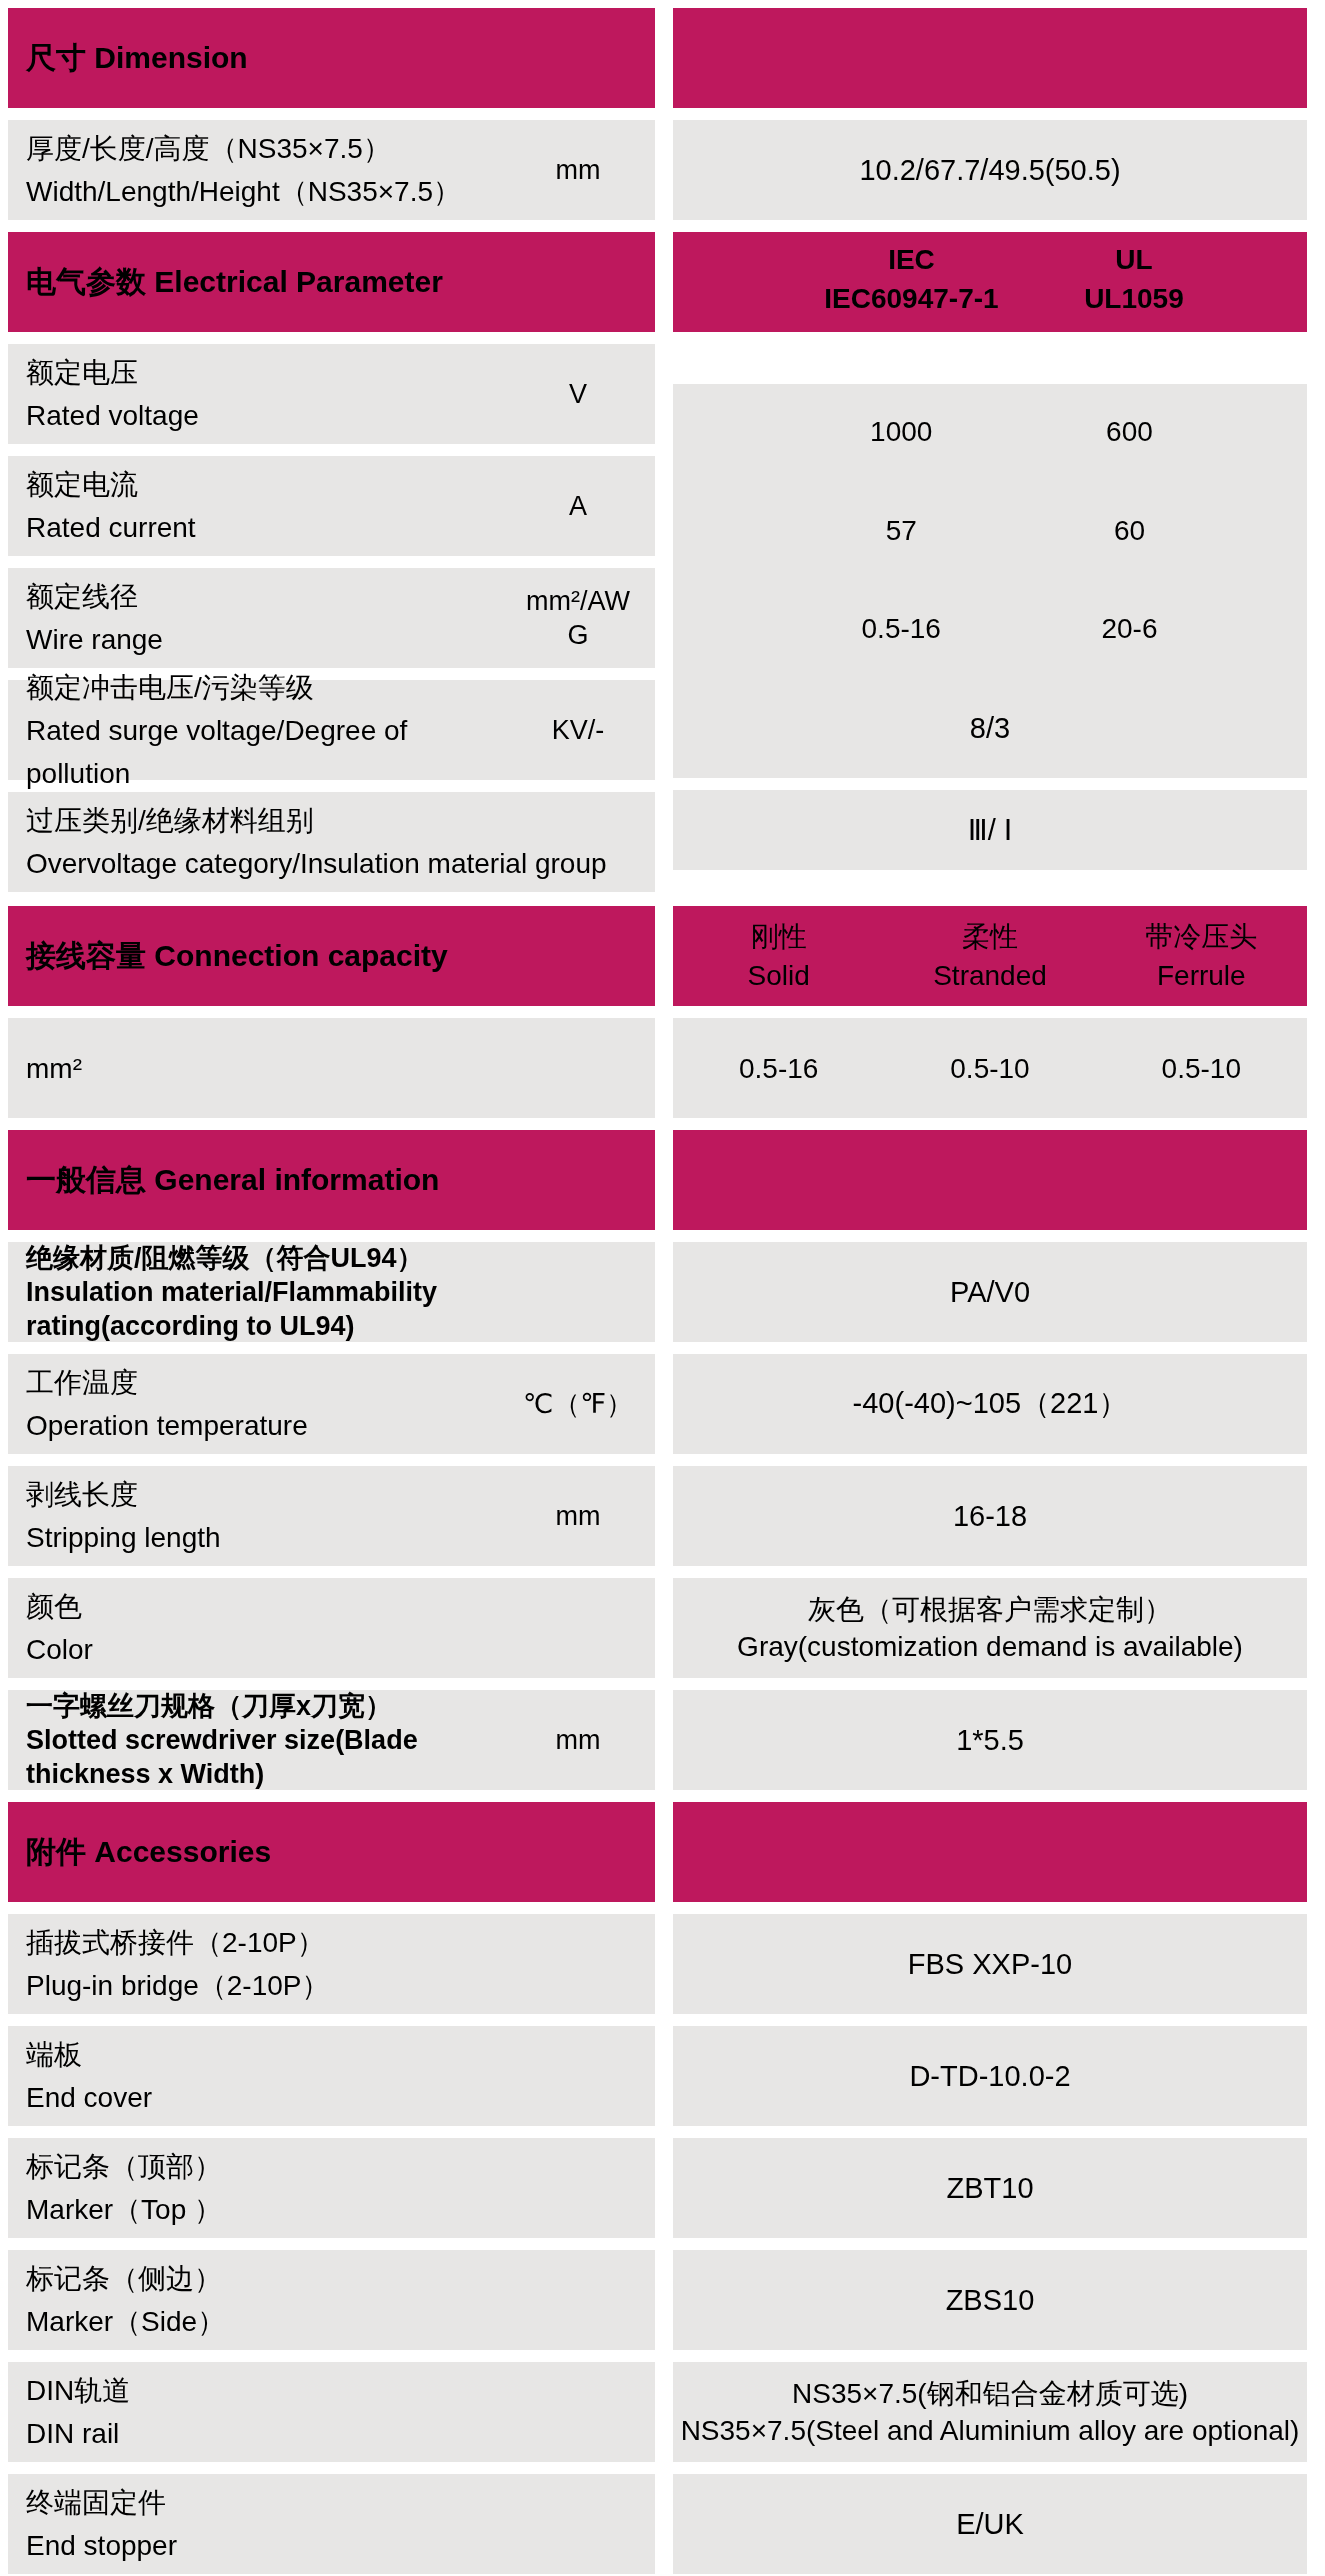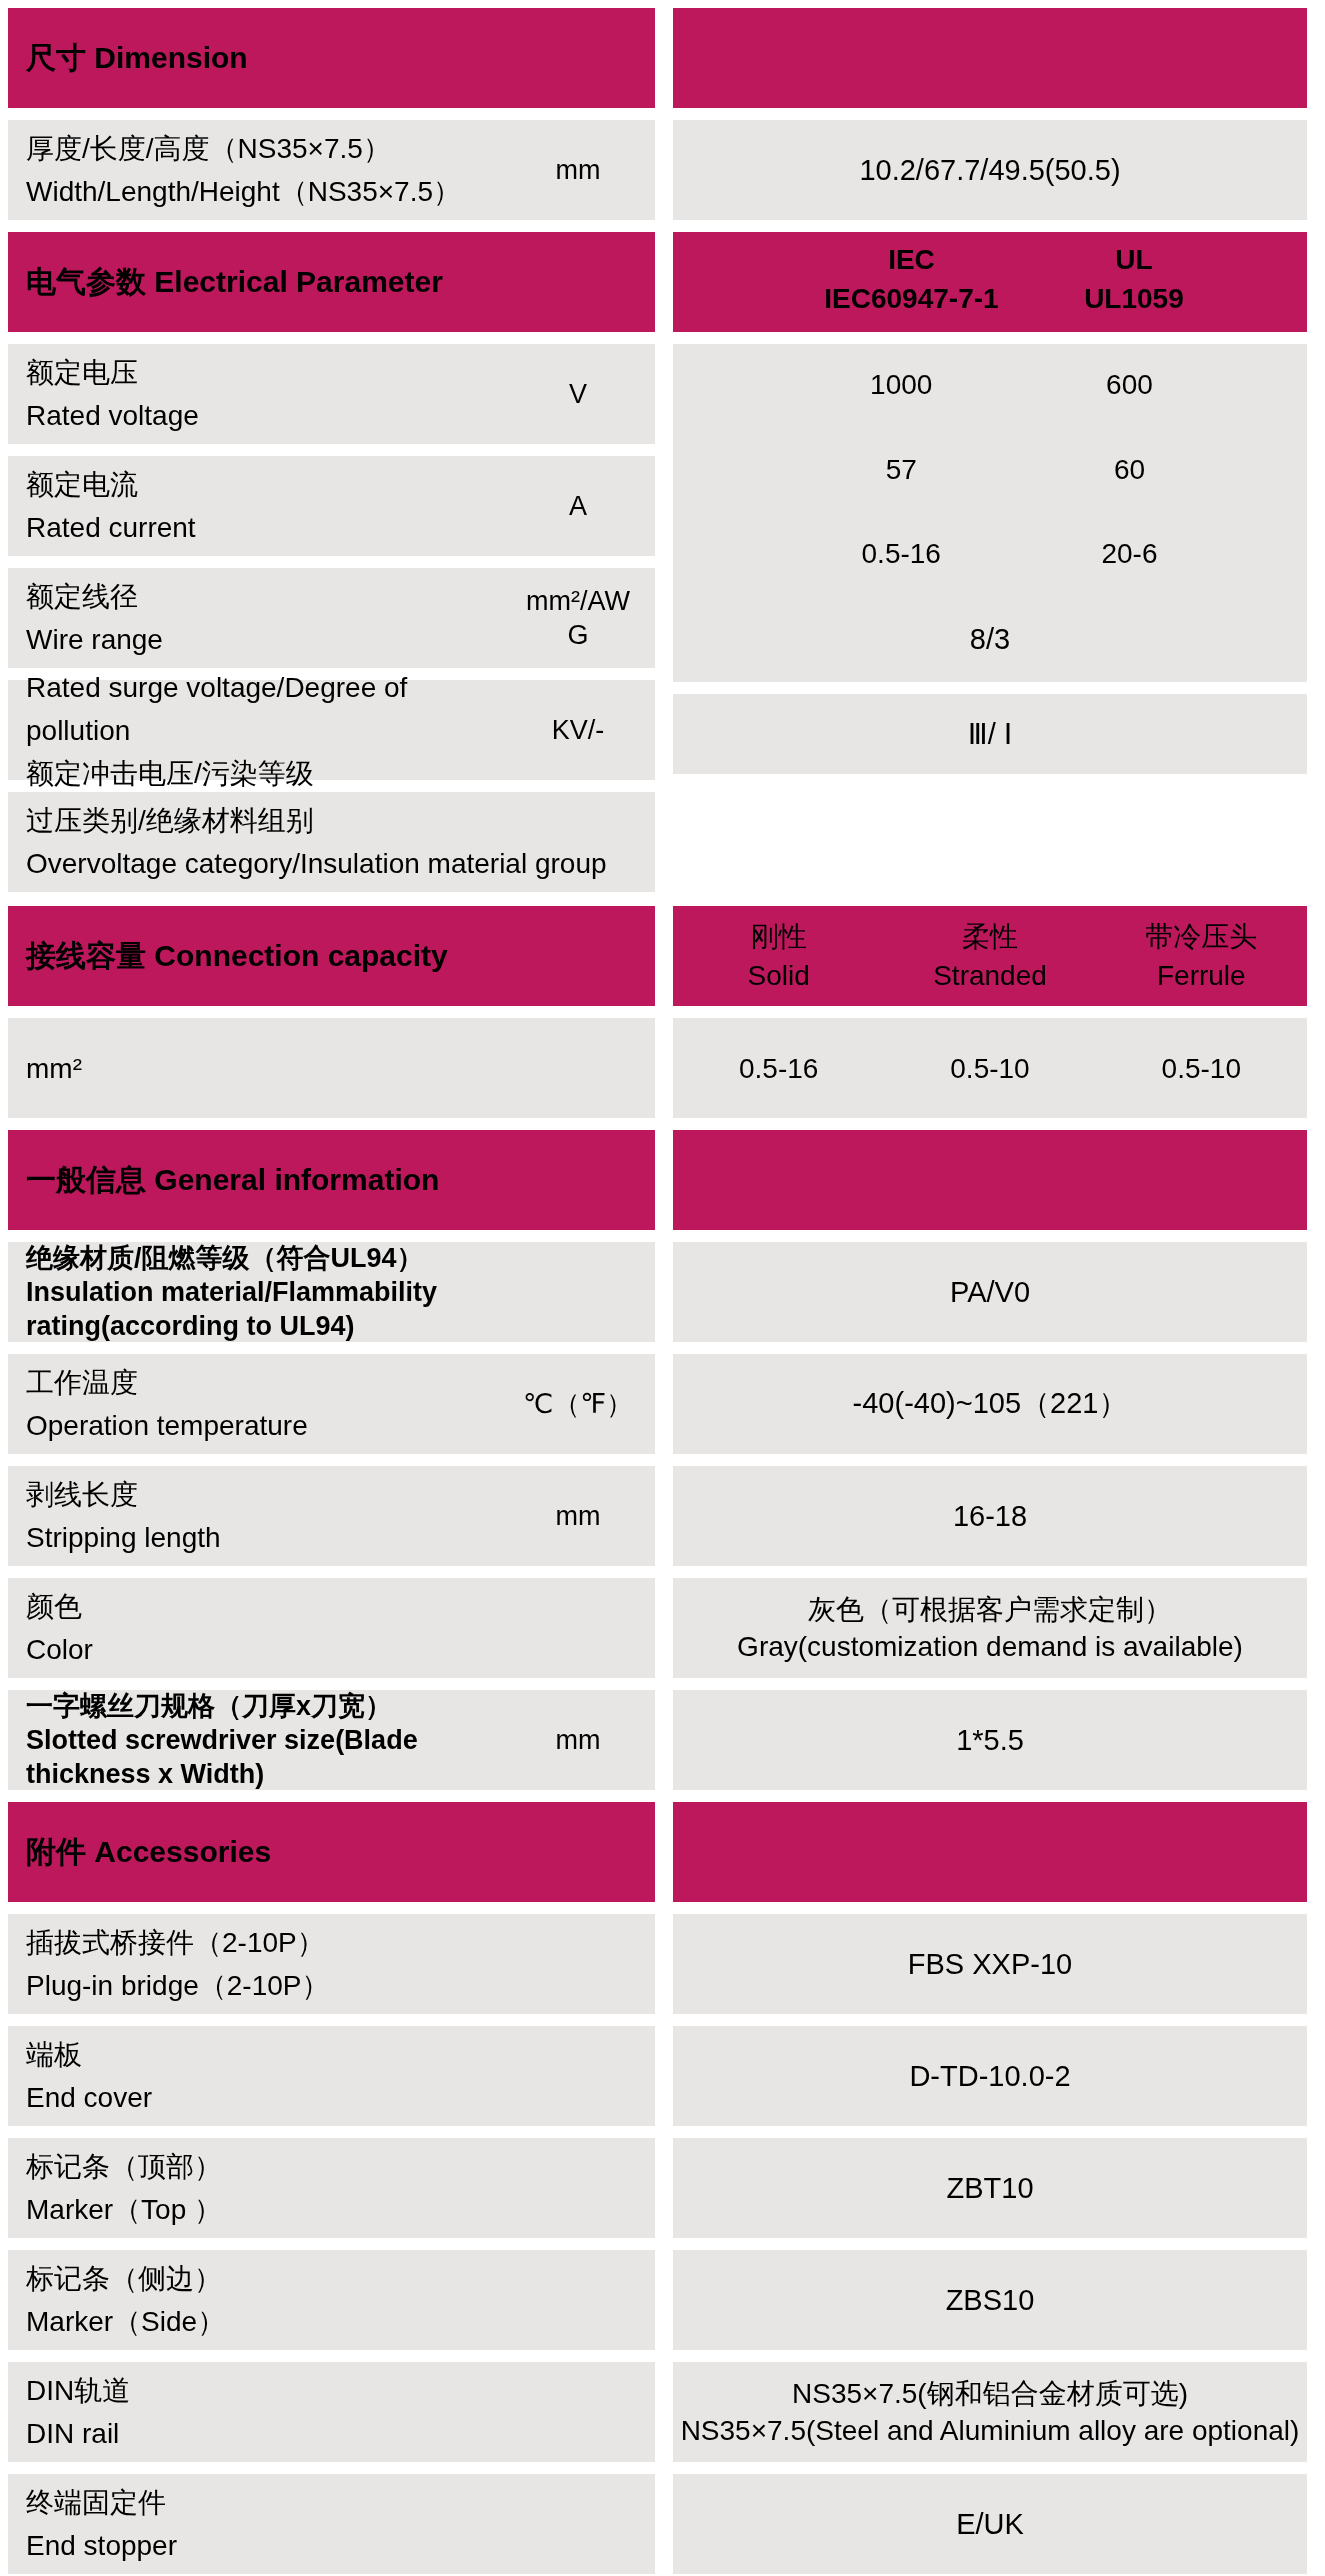--- a/index.html
+++ b/index.html
@@ -29,21 +29,21 @@
   
   .c3wrap{display:flex;width:100%;height:100%;align-items:center;}
   .c3wrap > div{flex:1;text-align:center;font-size:28px;line-height:39px;}
   .c3wrap span{display:block;}
   
   .elec-body{display:flex;gap:18px;margin-bottom:12px;}
   .elec-left{width:647px;flex-shrink:0;}
   .elec-left .left{margin-bottom:12px;}
   .elec-left .left:last-child{margin-bottom:2px;}
   .elec-right{flex:1;display:flex;flex-direction:column;}
-  .merged{height:338px;display:flex;flex-direction:column;}
+  .merged{height:394px;display:flex;flex-direction:column;margin-top:40px;}
   .mrow{height:112px;position:relative;}
   .mrow.single{display:flex;align-items:center;justify-content:center;font-size:29px;}
   .elec-right .tail{height:80px;margin-top:12px;display:flex;align-items:center;
                     justify-content:center;font-size:29px;}
   .hdr-title{white-space:nowrap;}
 </style>
 </head>
 <body>
 
 <div class="page">
@@ -102,22 +102,22 @@
       </div>
       <div class="cell left">
         <div class="label">
           <span>额定线径</span>
           <span>Wire range</span>
         </div>
         <div class="unit">mm²/AWG</div>
       </div>
       <div class="cell left">
         <div class="label">
+          <span>额定冲击电压/污染等级</span>
           <span>Rated surge voltage/Degree of pollution</span>
-          <span>额定冲击电压/污染等级</span>
         </div>
         <div class="unit">KV/-</div>
       </div>
       <div class="cell left">
         <div class="label">
           <span>过压类别/绝缘材料组别</span>
           <span>Overvoltage category/Insulation material group</span>
         </div>
       </div>
     </div>

